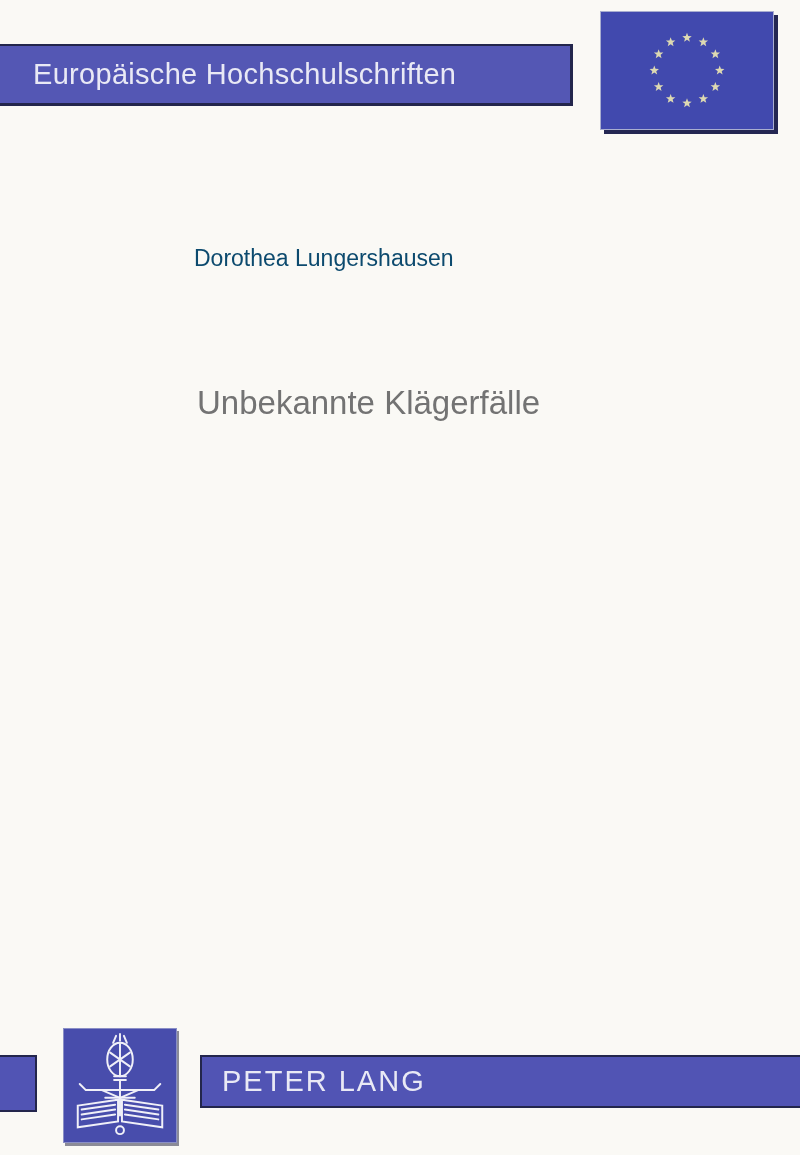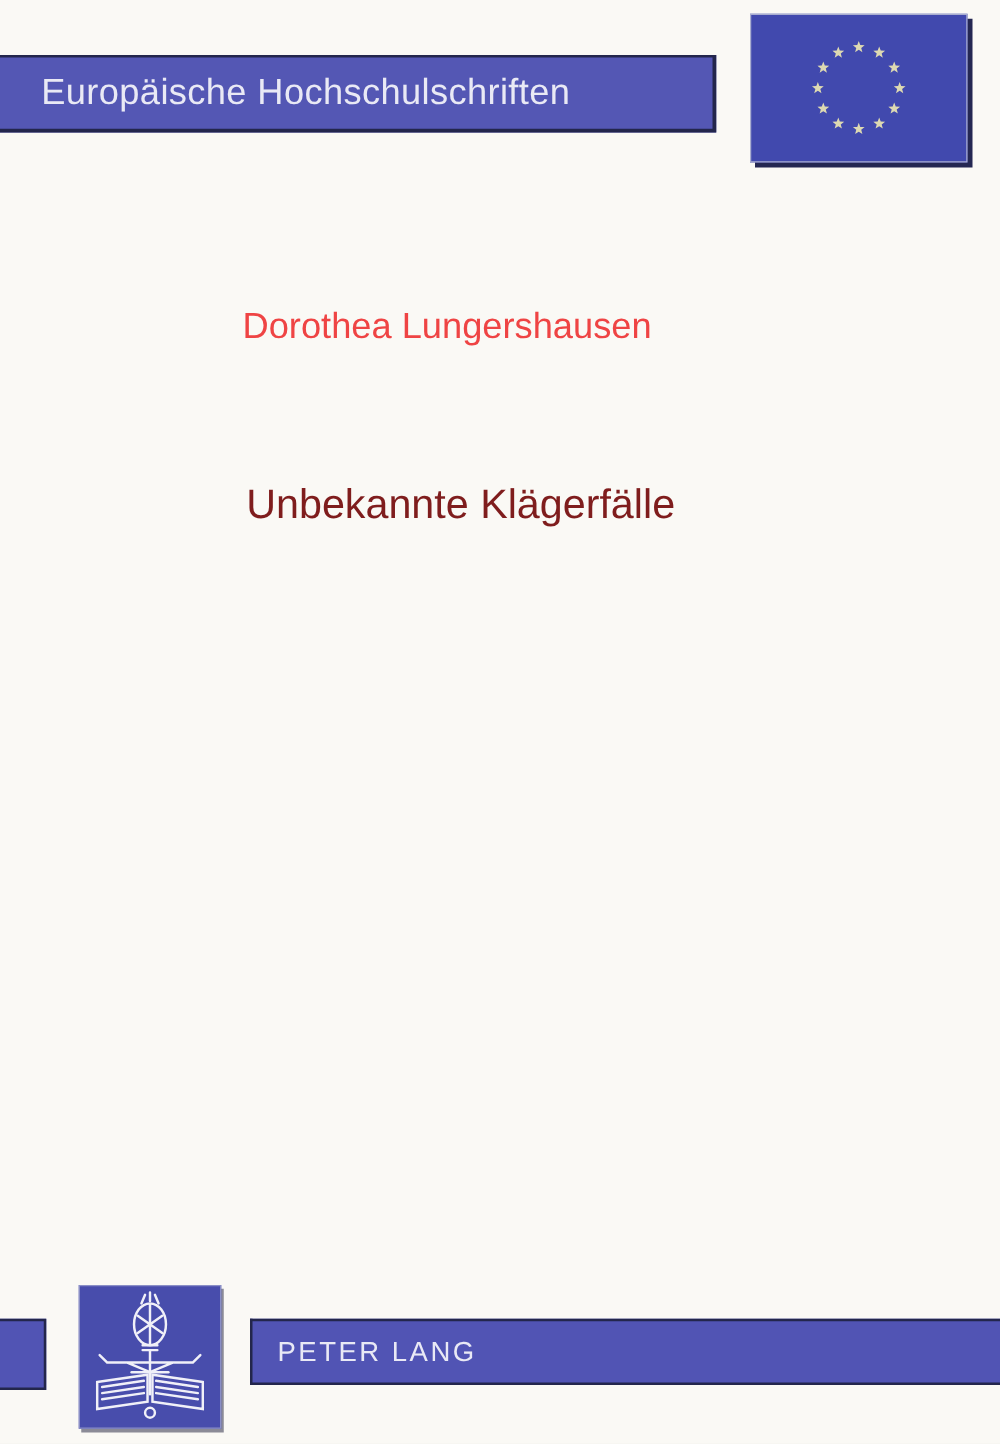--- a/index.html
+++ b/index.html
@@ -46,32 +46,32 @@
     border: 1px solid #a9aed0;
     box-shadow: 4px 4px 0 #242752;
   }
   .eu-flag svg { display: block; width: 100%; height: 100%; }
 
   
   .author {
     position: absolute;
     left: 194px;
     top: 245px;
-    font-size: 29px;
-    color: #ef4444;
+    font-size: 23px;
+    color: #0c4a6e;
   }
 
   
   .title {
     position: absolute;
     left: 197px;
     top: 383px;
     font-size: 33px;
     line-height: 39px;
-    color: #7f1d1d;
+    color: #737373;
   }
 
   
   .left-stub {
     position: absolute;
     left: -3px;
     top: 1055px;
     width: 40px;
     height: 57px;
     box-sizing: border-box;
@@ -101,21 +101,21 @@
     width: 600px;
     height: 53px;
     box-sizing: border-box;
     background: #5154b4;
     border: 2px solid #23264c;
     border-right: none;
     display: flex;
     align-items: center;
     padding-left: 20px;
     color: #e9e9f5;
-    font-size: 22px;
+    font-size: 29px;
     letter-spacing: 2px;
   }
 </style>
 </head>
 <body>
 
 <div class="cover">
 
   <div class="series-banner">
     <span>Europäische Hochschulschriften</span>

